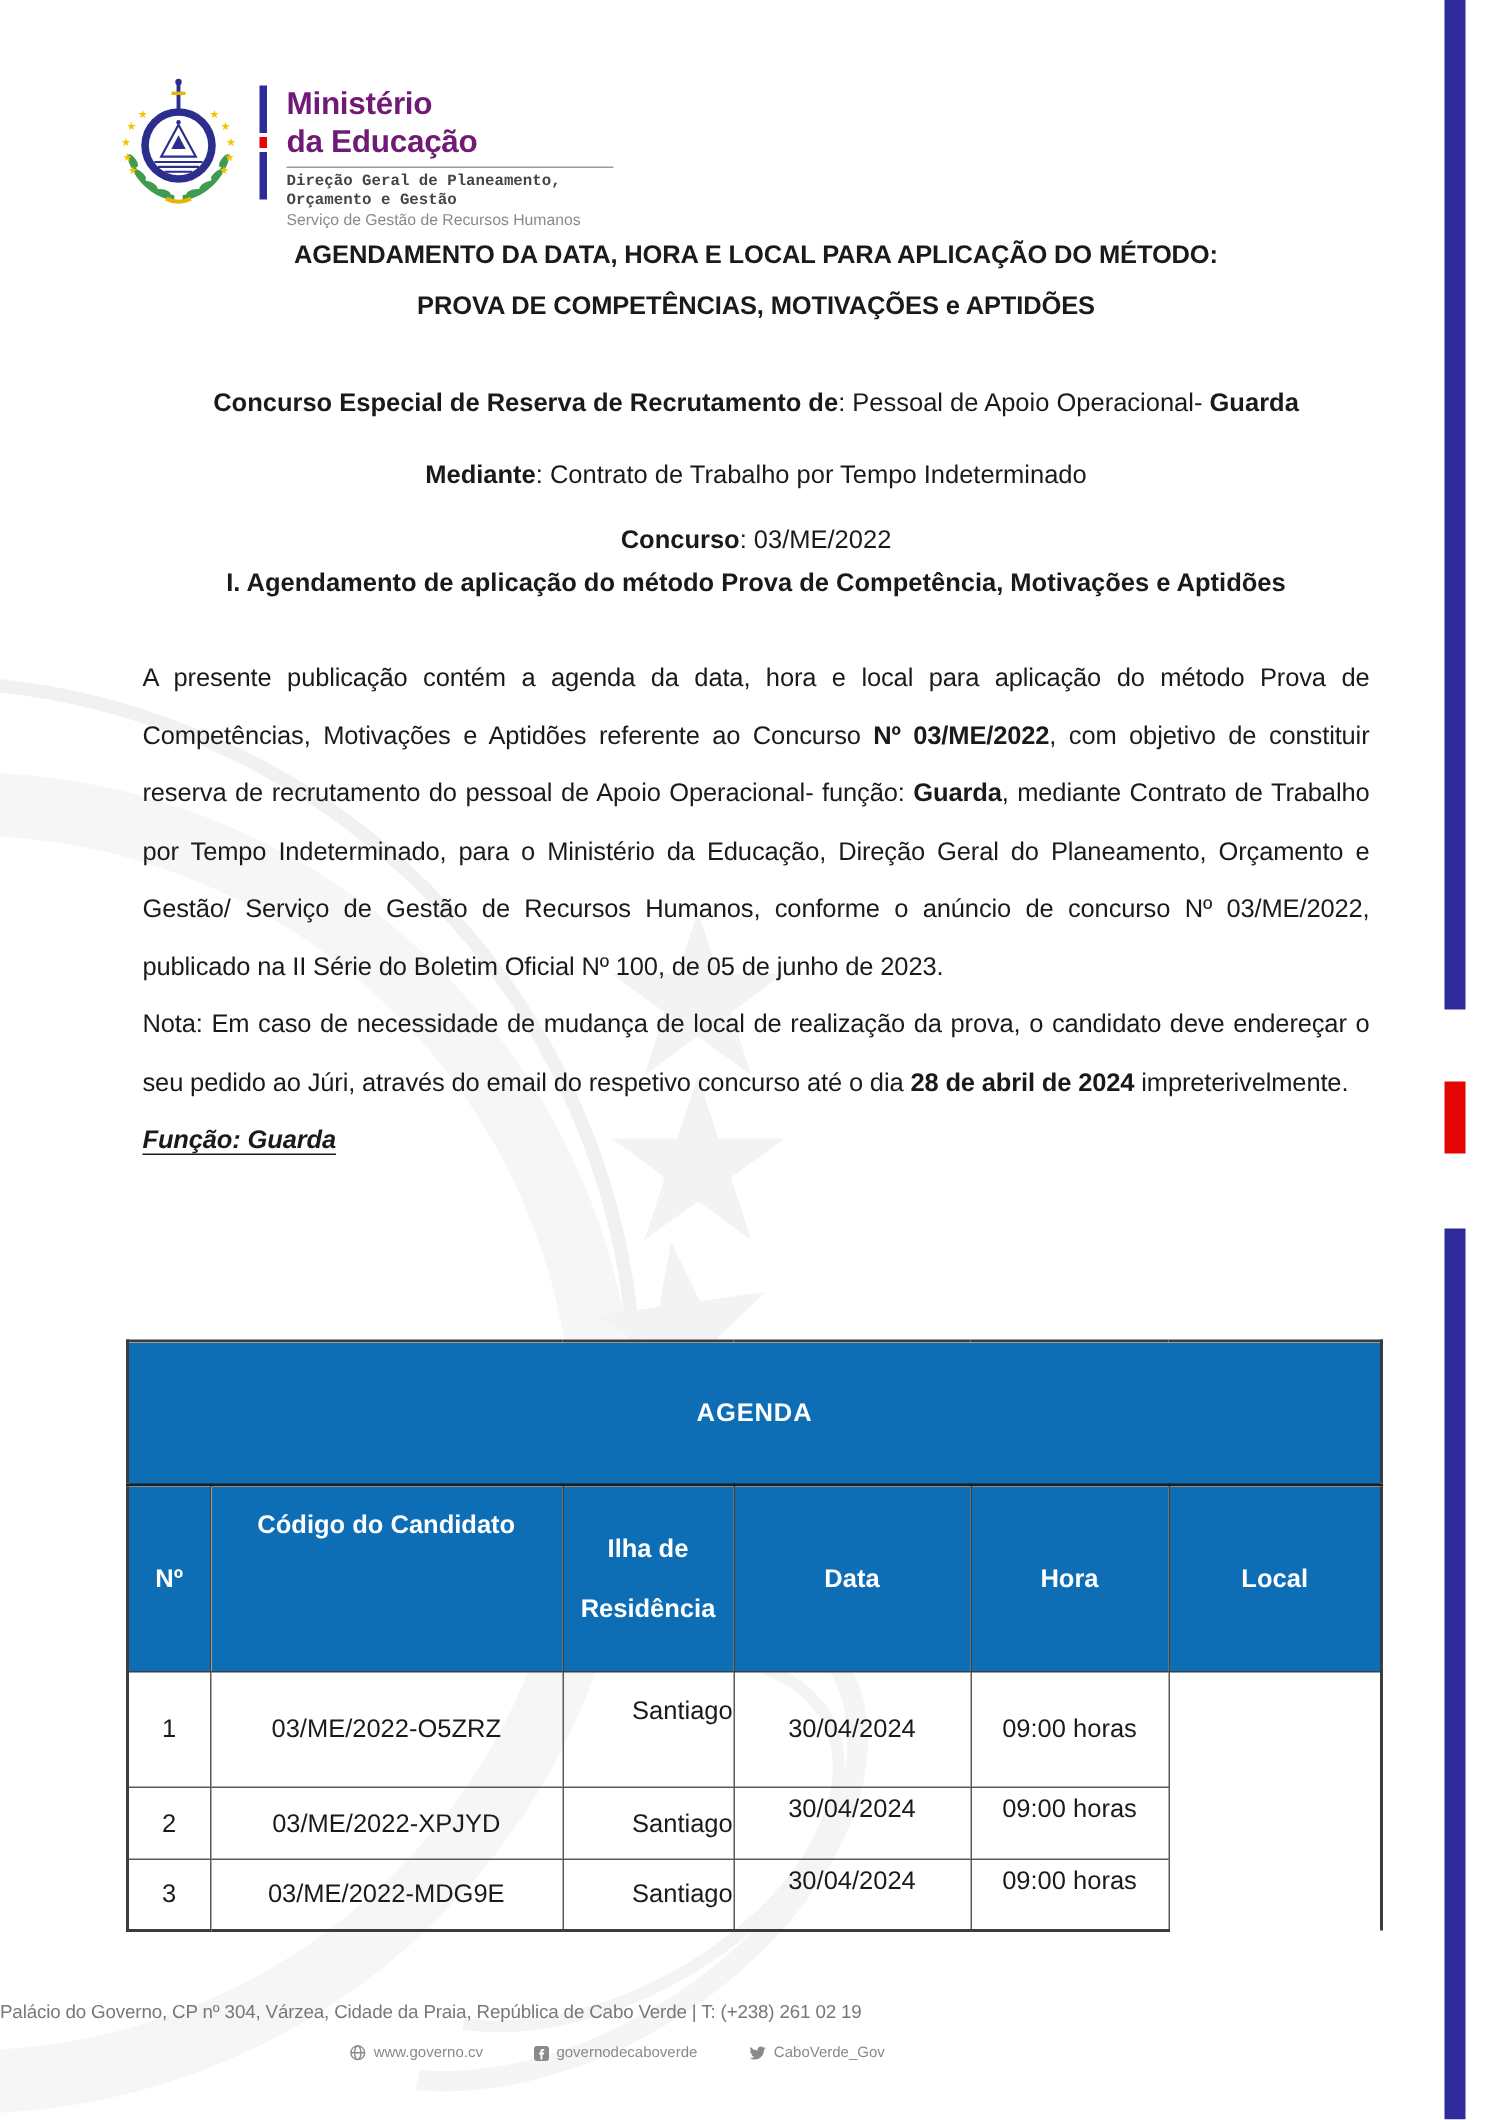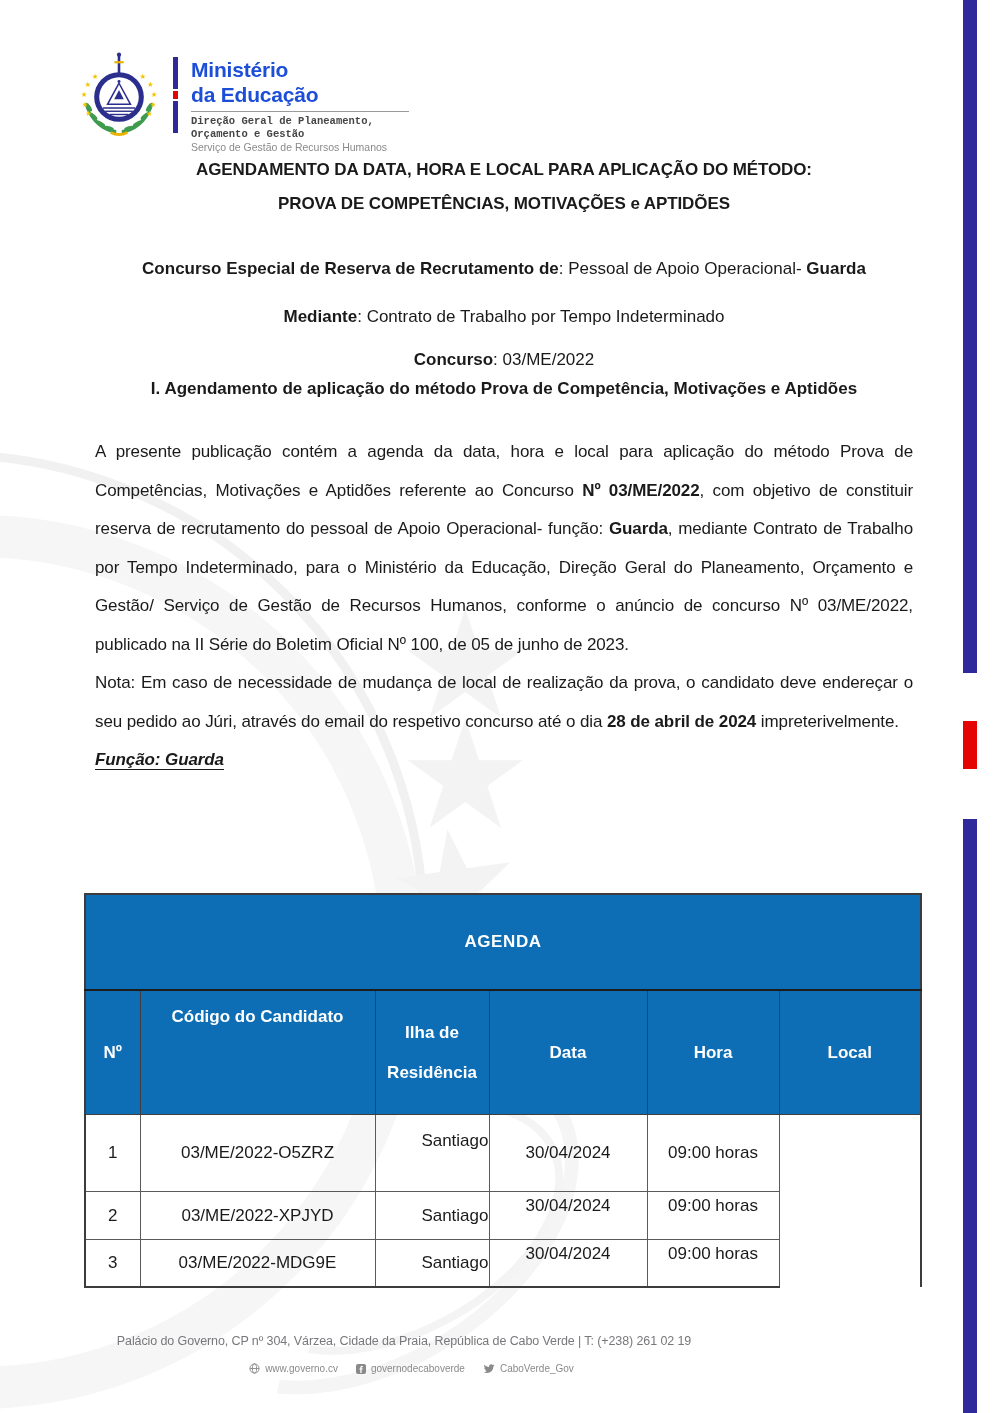--- a/index.html
+++ b/index.html
@@ -30,21 +30,21 @@
   .logo{position:absolute;left:73px;top:51px;display:flex;align-items:flex-start;z-index:2;}
   .logo svg{display:block;}
   .logo-sep{width:5px;height:76px;margin:6px 13px 0 8px;flex:none;
      background:linear-gradient(to bottom,
         var(--bar_indigo) 0%,var(--bar_indigo) 42%,
         #ffffff 42%,#ffffff 45%,
         var(--accent_red) 45%,var(--accent_red) 55%,
         #ffffff 55%,#ffffff 58%,
         var(--bar_indigo) 58%,var(--bar_indigo) 100%);}
   .logo-text{padding-top:6px;}
-  .logo-ministry{font-size:21px;font-weight:bold;color:#1d4ed8;line-height:25px;letter-spacing:-0.2px;}
+  .logo-ministry{font-size:21px;font-weight:bold;color:#701a75;line-height:25px;letter-spacing:-0.2px;}
   .logo-dept{margin-top:4px;border-top:1px solid #9a9a9a;padding-top:3px;width:218px;}
   .logo-dept-1{font-size:10.5px;font-weight:bold;color:#454545;line-height:13px;font-family:Liberation Mono, monospace;}
   .logo-dept-2{font-size:10.5px;color:#8a8a8a;line-height:13px;}
 
   
   .content{position:absolute;left:95px;top:0;width:818px;z-index:2;}
   .cline{position:absolute;left:0;width:818px;text-align:center;font-size:17px;line-height:23px;}
   .t-main{font-weight:bold;letter-spacing:-0.1px;}
   .t1{top:158px;} .t2{top:192px;}
   .m1{top:257px;} .m2{top:305px;} .m3{top:348px;} .m4{top:377px;font-weight:bold;}
@@ -68,23 +68,23 @@
   .agenda .th-codigo{vertical-align:top;padding-top:6px;margin-top:16px;}
   .agenda td{text-align:center;vertical-align:middle;background:transparent;}
   .agenda .r1{height:77px;} .agenda .r2{height:48px;} .agenda .r3{height:47px;}
   .agenda .ilha{text-align:right;padding-left:6px;margin-top:24px;}
   .agenda .r1 .ilha{vertical-align:top;padding-top:16px;}
   .agenda .r2 .top-cell,.agenda .r3 .top-cell{vertical-align:top;padding-top:4px;}
   .agenda .local-cell{border-bottom:none;}
   .agenda .r3 td{border-bottom:2px solid #3c3c3c;}
 
   
-  .footer{position:absolute;left:0;top:1334px;width:808px;text-align:center;z-index:2;}
+  .footer{position:absolute;left:0;top:1334px;width:808px;text-align:left;z-index:2;}
   .footer-address{font-size:12.5px;color:#78787c;letter-spacing:-0.1px;}
-  .footer-social{margin-top:15px;display:flex;justify-content:center;align-items:center;gap:18px;
+  .footer-social{margin-top:15px;display:flex;justify-content:center;align-items:center;gap:34px;
                  font-size:10px;color:#8a8a8a;margin-left:15px;}
   .social-item{display:inline-flex;align-items:center;gap:5px;}
   .social-item svg{display:block;}
 </style>
 </head>
 <body>
 
 <div class="page">
 
   <div class="wm wm-ring1"></div>

